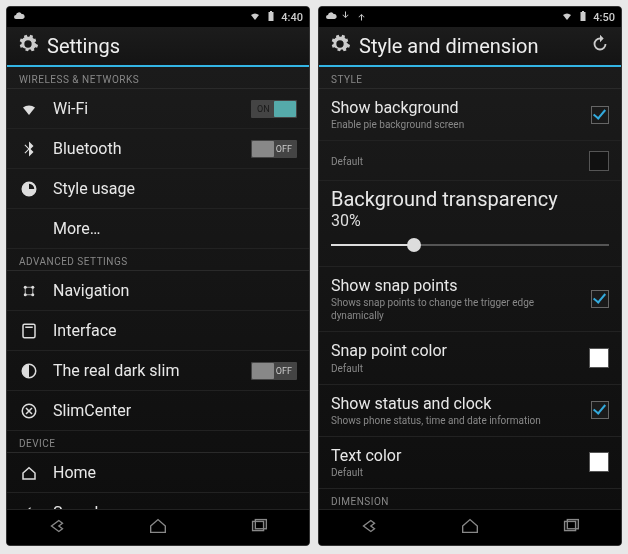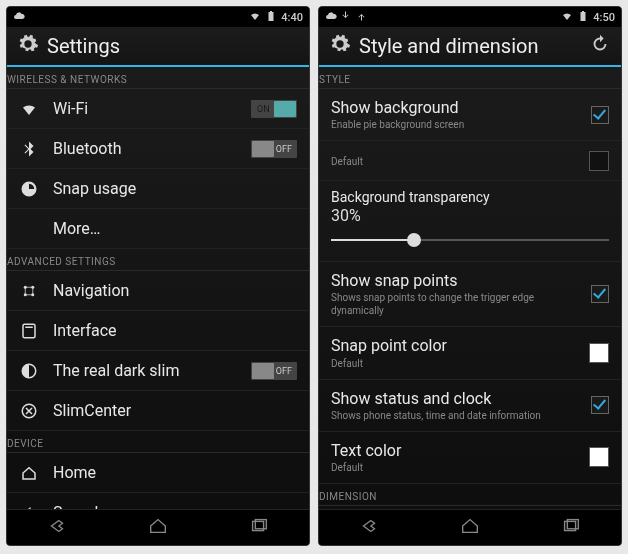--- a/index.html
+++ b/index.html
@@ -52,21 +52,21 @@
   .titlebar svg { width:22px; height:22px; fill:#ccc; }
   .content {
     flex:1;
     overflow:hidden;
     background: linear-gradient(#1b1b1b,#0e0e0e);
   }
   .section-header {
     font-size: 10px;
     letter-spacing: 0.5px;
     color: #888;
-    padding: 7px 0 3px;
+    padding: 7px 12px 3px;
     text-transform: uppercase;
     border-bottom: 1px solid #2a2a2a;
   }
   .row {
     display:flex;
     align-items:center;
     padding: 9px 12px;
     border-bottom: 1px solid #222;
     gap: 14px;
     min-height: 40px;
@@ -113,21 +113,21 @@
   .slider .thumb {
     position:absolute; top:4px; width:14px; height:14px; border-radius:50%;
     background:#ddd; transform:translateX(-50%);
   }
   .navbar {
     height:36px; background:#000; display:flex; align-items:center; justify-content:space-around;
     border-top:1px solid #222;
   }
   .navbar svg { width:22px; height:22px; fill:none; stroke:#888; stroke-width:1.5; }
   .rowpad { padding: 6px 12px 10px; border-bottom:1px solid #222; }
-  .rowpad .label { font-size:14px; color:#e8e8e8; }
+  .rowpad .label { font-size:20px; color:#e8e8e8; }
   .slider-row { padding-left:20px; padding-right:10px; }
 </style>
 </head>
 <body>
 
 <div class="phone">
   <div class="statusbar">
     <div class="left">
       <span><svg viewBox="0 0 24 24">
             <path d="M19 18H6a4 4 0 010-8 6 6 0 0111.3-2A5 5 0 0119 18z"></path>
@@ -177,21 +177,21 @@
           <span class="knob"></span>
         </div>
       </div>
       <div class="row">
         <span class="icon">
           <svg viewBox="0 0 24 24">
             <path d="M12 2a10 10 0 100 20 10 10 0 000-20zm0 3a7 7 0 017 7h-7z"></path>
           </svg>
         </span>
         <div class="labels">
-          <span class="label">Snap usage</span>
+          <span class="label">Style usage</span>
         </div>
       </div>
       <div class="row more">
         <div class="labels">
           <span class="label">More…</span>
         </div>
       </div>
       <div class="section-header">ADVANCED SETTINGS</div>
       <div class="row">
         <span class="icon">

